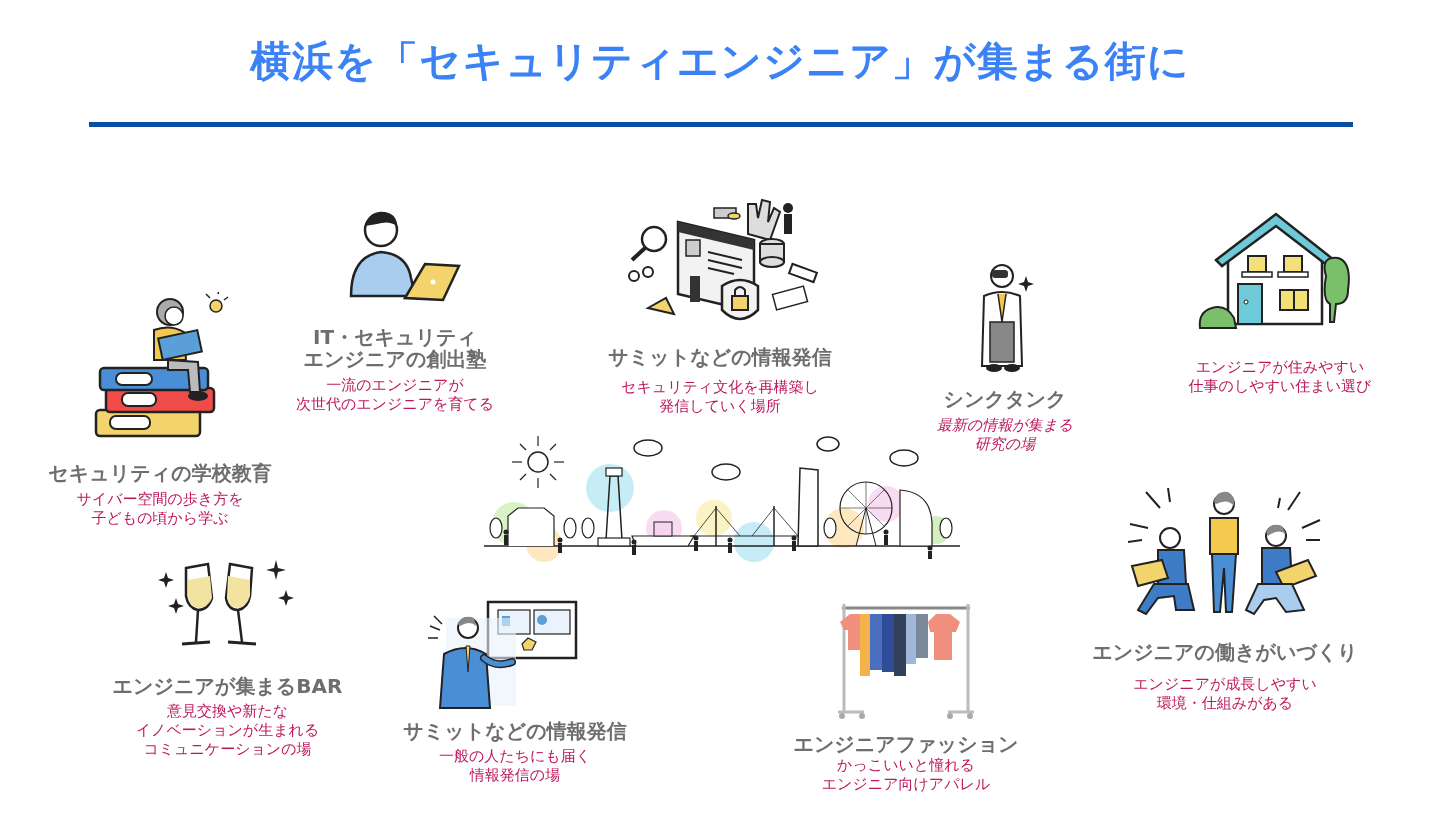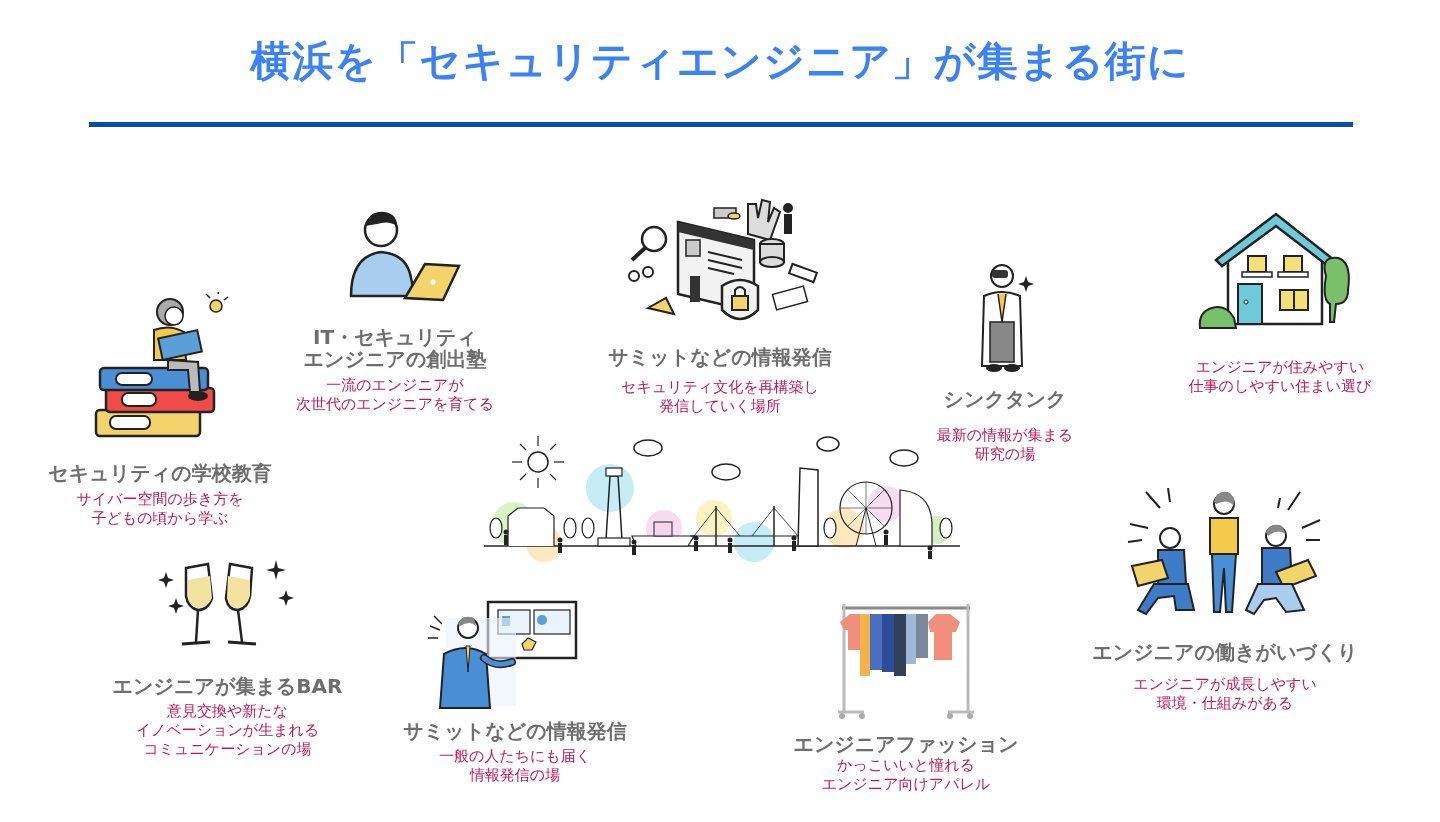--- a/index.html
+++ b/index.html
@@ -108,21 +108,21 @@
     <path d="M12 104 L14 34 Q32 26 50 34 L52 104 Z" fill="#fff" stroke="#222" stroke-width="2"></path>
     <path d="M28 32 L32 60 L36 32" fill="#f3c94e" stroke="#222" stroke-width="1.5"></path>
     <rect x="20" y="60" width="24" height="40" fill="#888" stroke="#222" stroke-width="1.5"></rect>
     <ellipse cx="24" cy="106" rx="8" ry="4" fill="#222"></ellipse>
     <ellipse cx="42" cy="106" rx="8" ry="4" fill="#222"></ellipse>
     <path d="M56 14 L58 20 L64 22 L58 24 L56 30 L54 24 L48 22 L54 20 Z" fill="#222"></path>
   </svg>
 </div>
 <div class="item" style="left:920px;top:388px;width:170px;">
   <div class="h">シンクタンク</div>
-  <div class="d" style="margin-top:16px;">
+  <div class="d" style="margin-top:6px;font-style:italic;">
     <div>最新の情報が集まる</div>
     <div>研究の場</div>
   </div>
 </div>
 
 <div class="illus" style="left:1196px;top:212px;">
   <svg width="156" height="118" viewBox="0 0 156 118">
     <path d="M32 46 L80 6 L126 46 L126 112 L32 112 Z" fill="#fff" stroke="#222" stroke-width="2.5"></path>
     <path d="M20 48 L80 2 L138 48 L132 54 L80 14 L26 54 Z" fill="#6ec9d9" stroke="#222" stroke-width="2.5"></path>
     <rect x="52" y="44" width="18" height="16" fill="#f3e079" stroke="#222" stroke-width="2"></rect>

